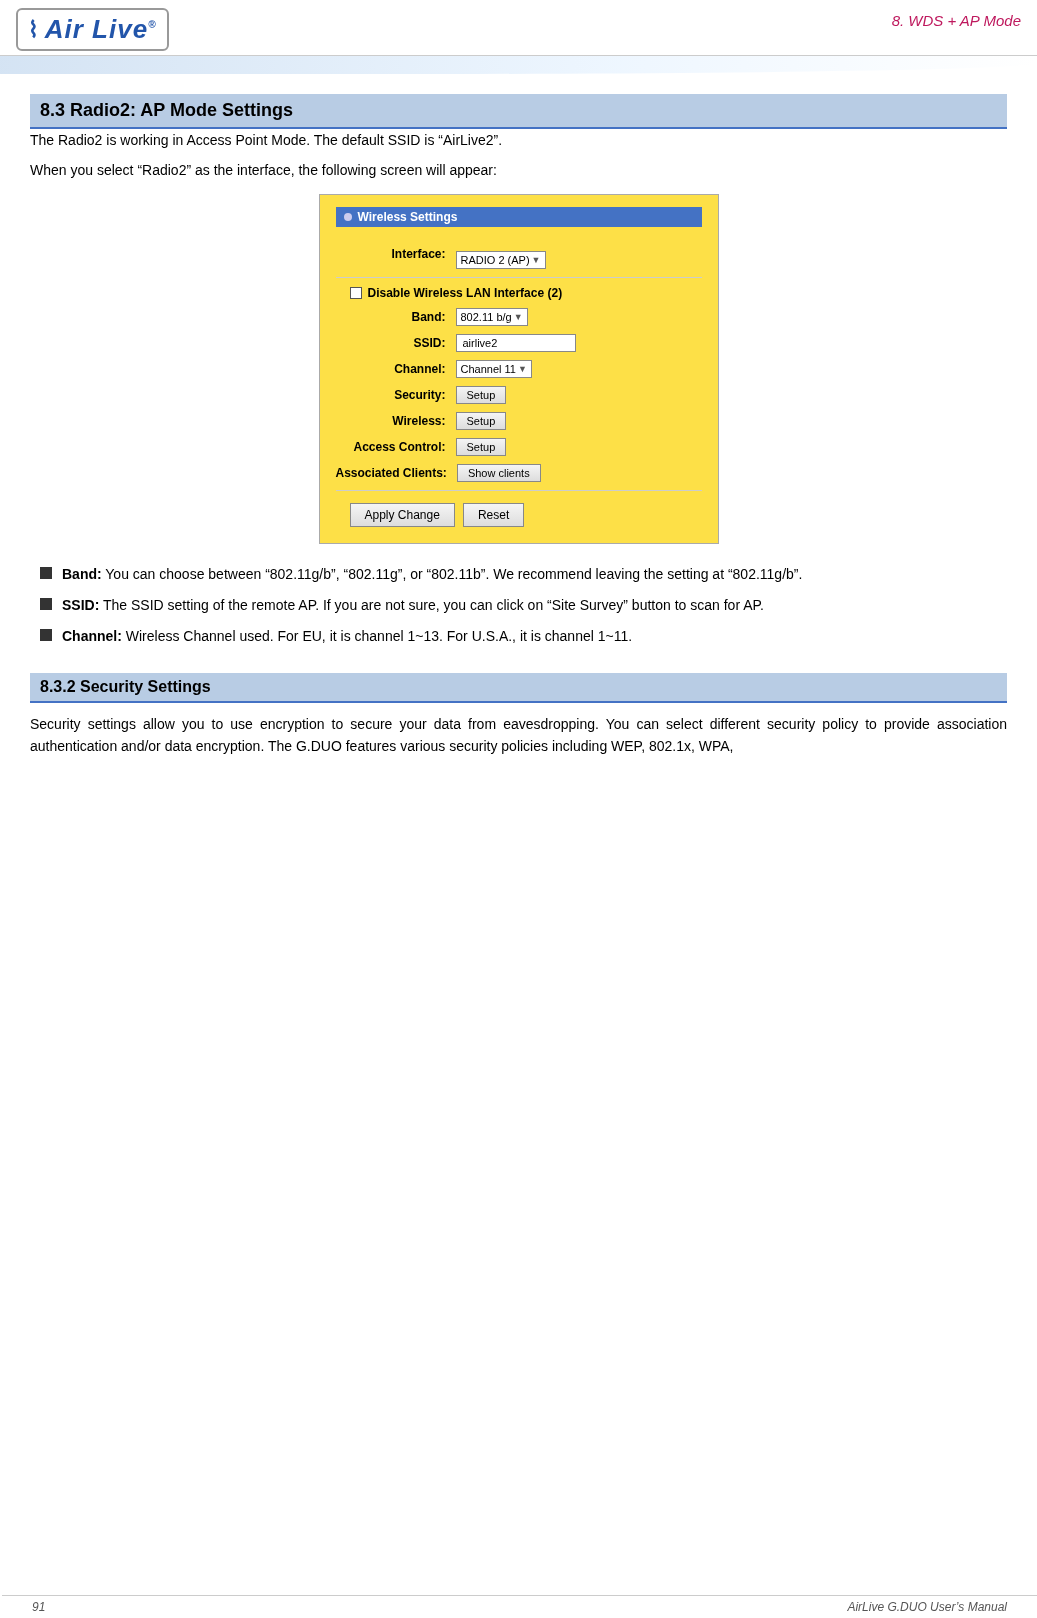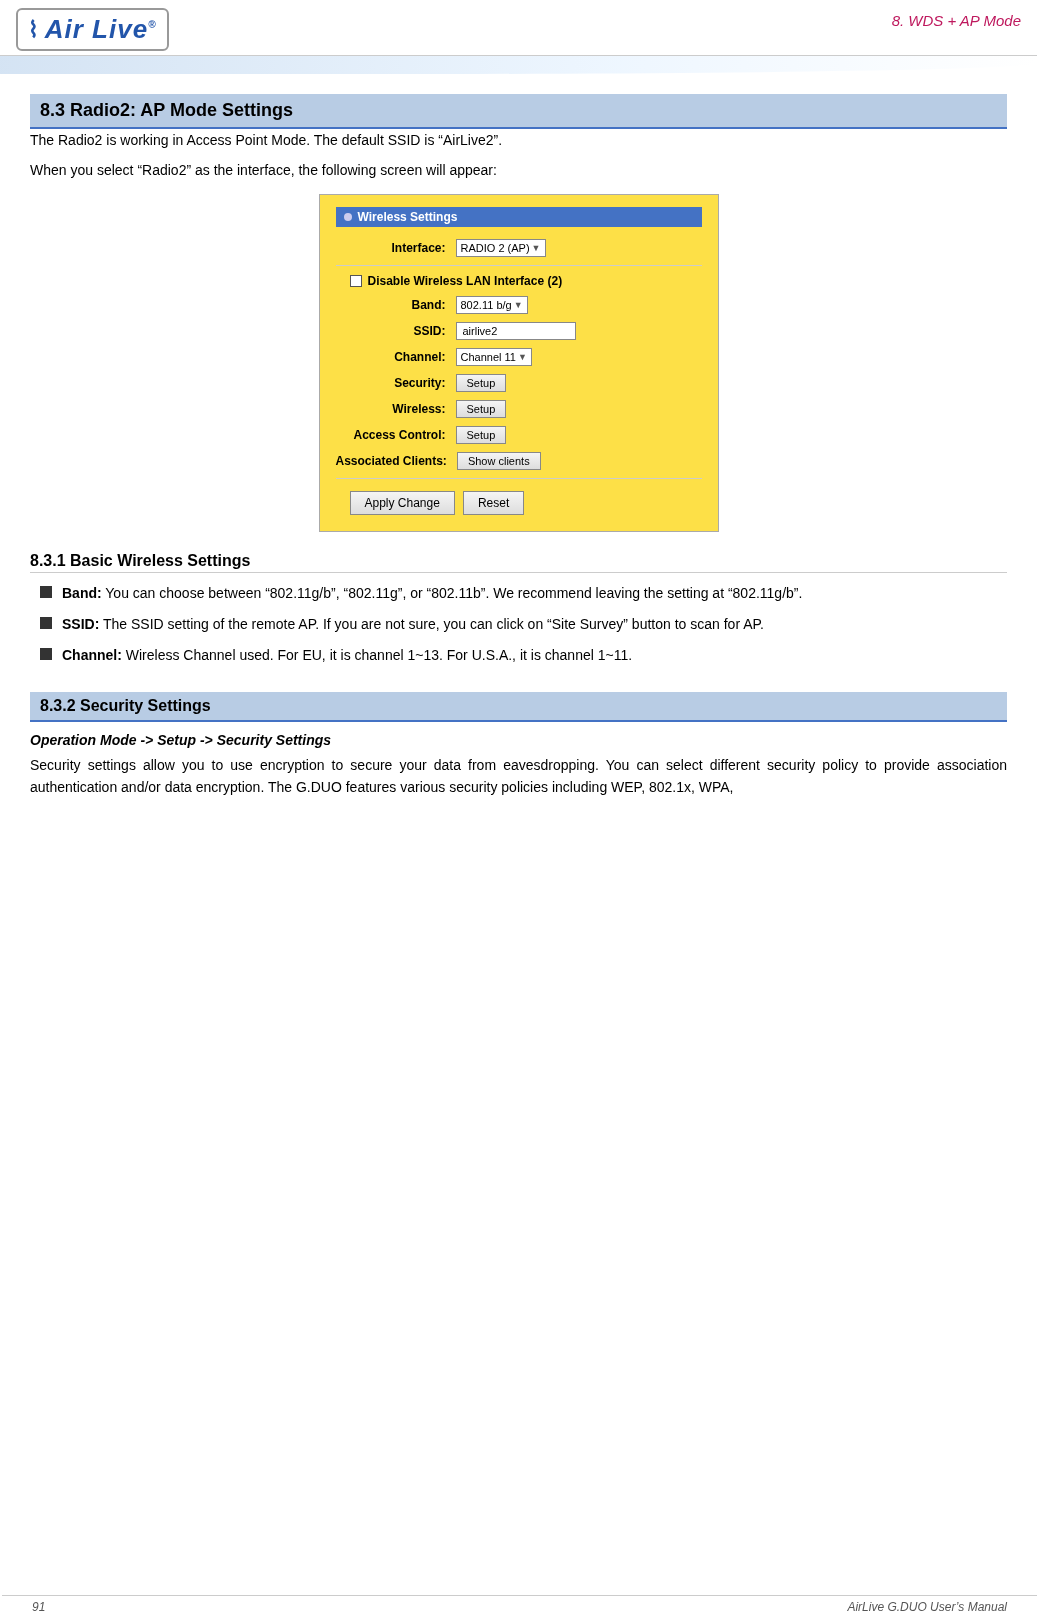--- a/index.html
+++ b/index.html
@@ -127,20 +127,21 @@
       font-size: 12px;
       font-weight: bold;
       min-width: 120px;
       text-align: right;
       padding-right: 10px;
     }
     .form-control-box {
       display: flex;
       align-items: flex-end;
       gap: 4px;
+      margin-top: 12px;
     }
     .select-box {
       background: #fff;
       border: 1px solid #888;
       font-size: 11px;
       padding: 2px 4px;
       display: flex;
       align-items: center;
       gap: 2px;
     }
@@ -380,21 +381,20 @@
       <div class="separator"></div>
 
       <div class="button-row">
         <div class="btn-apply">Apply Change</div>
         <div class="btn-reset">Reset</div>
       </div>
     </div>
   </div>
 
   
-  <div class="subsection-heading">8.3.1 Basic Wireless Settings</div>
 
   <ul class="bullet-list">
     <li>
       <span class="bullet-square"></span>
       <span class="bullet-text">
         <span class="bullet-bold">Band:</span><span>  You can choose between “802.11g/b”, “802.11g”, or “802.11b”.   We recommend leaving the setting at “802.11g/b”.</span>
       </span>
     </li>
     <li>
       <span class="bullet-square"></span>
@@ -408,21 +408,20 @@
         <span class="bullet-bold">Channel:</span><span>   Wireless Channel used.    For EU, it is channel 1~13.    For U.S.A., it is channel 1~11.</span>
       </span>
     </li>
   </ul>
 
   <br>
 
   
   <div class="section-heading-2">8.3.2 Security Settings</div>
 
-  <p class="operation-mode-heading">Operation Mode -&gt; Setup -&gt; Security Settings</p>
 
   <p class="body-text">Security settings allow you to use encryption to secure your data from eavesdropping. You can select different security policy to provide association authentication and/or data encryption.   The G.DUO features various security policies including WEP, 802.1x, WPA,</p>
 
 </div>
 
 <div class="footer">
   <span>91</span>
   <span>AirLive  G.DUO  User’s  Manual</span>
 </div>
 

